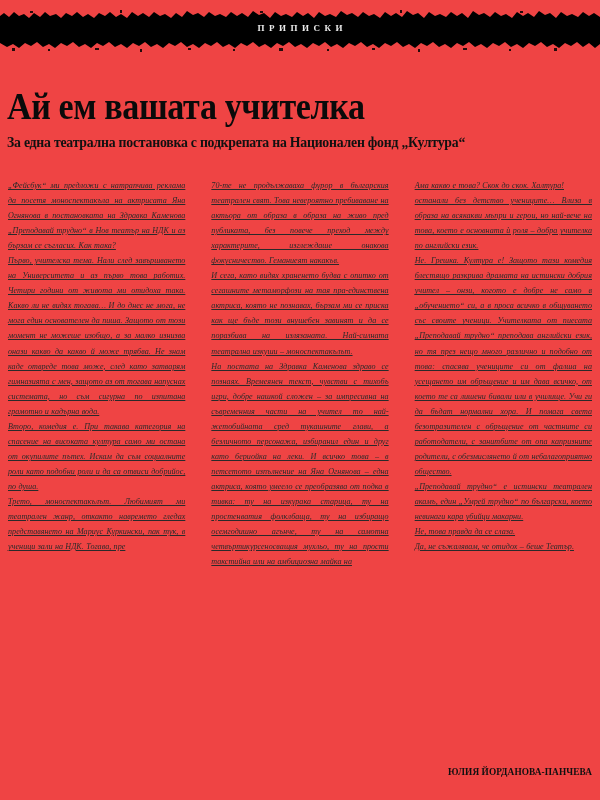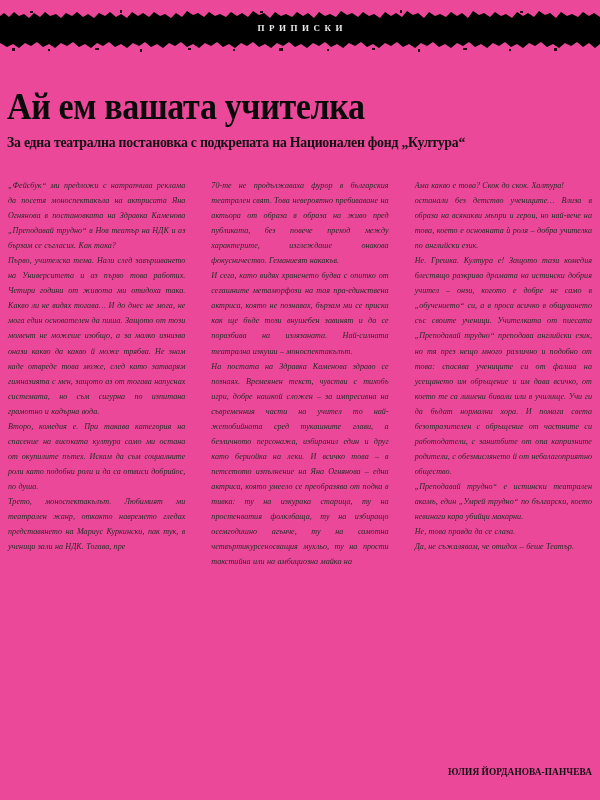--- a/index.html
+++ b/index.html
@@ -12,21 +12,21 @@
     height: 800px;
     overflow: hidden;
     font-family: "Liberation Serif", serif;
     color: #111111;
     position: relative;
   }
 
   .page {
     position: absolute;
     inset: 0;
-    background: #ec4899;
+    background: #ef4444;
   }
 
   
   .banner-wrap {
     position: absolute;
     left: 0;
     top: 10px;
     width: 600px;
     height: 42px;
   }
@@ -106,20 +106,21 @@
     font-size: 8.1px;
     line-height: 15.05px;
     text-align: justify;
     color: #2a2a2a;
     filter: blur(0.62px);
     letter-spacing: 0.02px;
     word-spacing: 0.3px;
   }
   .column p {
     margin: 0 0 0 0;
+    text-decoration: underline;
   }
   .column p + p {
     margin-top: 0px;
   }
 
   
   .byline {
     position: absolute;
     right: 8px;
     top: 766px;

